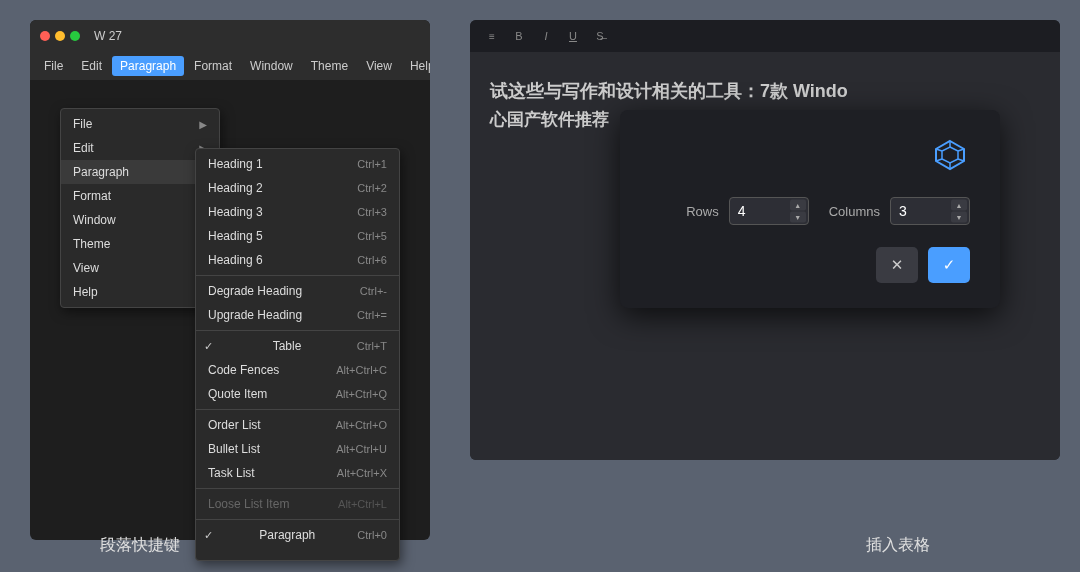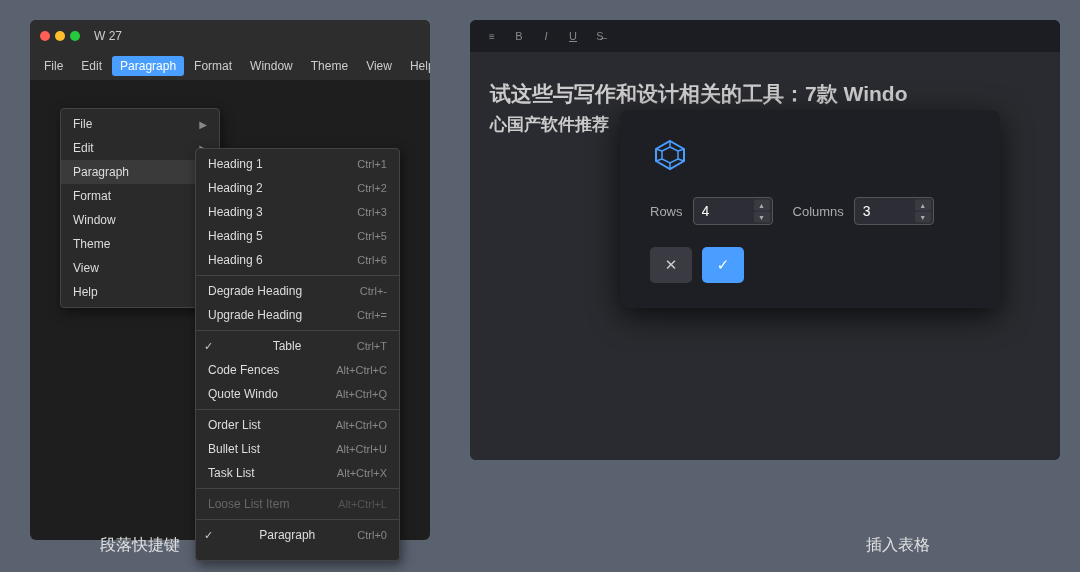--- a/index.html
+++ b/index.html
@@ -419,21 +419,21 @@
   <div class="submenu-item" style="padding-left:8px;">
     <span style="color:#ccc; font-size:11px; margin-right:4px;">✓</span>
     <span>Table</span>
     <span class="shortcut">Ctrl+T</span>
   </div>
   <div class="submenu-item">
     <span style="flex:1">Code Fences</span>
     <span class="shortcut">Alt+Ctrl+C</span>
   </div>
   <div class="submenu-item">
-    <span style="flex:1">Quote Windo</span>
+    <span style="flex:1">Quote Item</span>
     <span class="shortcut">Alt+Ctrl+Q</span>
   </div>
   <div class="submenu-separator"></div>
   <div class="submenu-item">
     <span style="flex:1">Order List</span>
     <span class="shortcut">Alt+Ctrl+O</span>
   </div>
   <div class="submenu-item">
     <span style="flex:1">Bullet List</span>
     <span class="shortcut">Alt+Ctrl+U</span>
@@ -462,27 +462,27 @@
 <div class="right-panel" style="position:absolute; top:20px; right:20px; width:590px; height:440px; background:#2a2b30; border-radius:6px; overflow:hidden;">
   <div class="right-panel-toolbar" style="height:32px; background:#1c1d22; display:flex; align-items:center; padding:0 10px; gap:3px;">
     <div class="toolbar-btn" style="color:#888; font-size:10px;">≡</div>
     <div class="toolbar-btn" style="color:#888;">B</div>
     <div class="toolbar-btn" style="color:#888; font-style:italic;">I</div>
     <div class="toolbar-btn" style="color:#888; text-decoration:underline;">U</div>
     <div class="toolbar-btn" style="color:#888;">S̶</div>
   </div>
   <div class="right-panel-content" style="padding:25px 20px;">
     <div class="right-text-area">
-      <div style="font-size:21px; color:#ccc; font-weight:bold;">试这些与写作和设计相关的工具：7款 Windo</div>
+      <div style="font-size:18px; color:#ccc; font-weight:bold;">试这些与写作和设计相关的工具：7款 Windo</div>
       <div style="font-size:17px; color:#ccc; font-weight:bold;">心国产软件推荐</div>
     </div>
   </div>
 </div>
 
-<div class="table-dialog" style="position:absolute; top:110px; right:80px; width:380px; background:#1e1f24; border-radius:8px; box-shadow:0 8px 30px rgba(0,0,0,0.7); z-index:30; padding:25px 30px; display:flex; flex-direction:column; align-items:flex-start; gap:22px;">
+<div class="table-dialog" style="position:absolute; top:110px; right:80px; width:380px; background:#1e1f24; border-radius:8px; box-shadow:0 8px 30px rgba(0,0,0,0.7); z-index:30; padding:25px 30px; display:flex; flex-direction:column; align-items:flex-end; gap:22px;">
 
   <div class="dialog-logo">
     <svg viewBox="0 0 36 36" width="36" height="36">
       <polygon points="18,4 32,12 32,24 18,32 4,24 4,12" fill="none" stroke="#4a9eff" stroke-width="2"></polygon>
       <polygon points="18,10 26,14 26,22 18,26 10,22 10,14" fill="none" stroke="#4a9eff" stroke-width="1.5"></polygon>
       <line x1="18" y1="4" x2="18" y2="10" stroke="#4a9eff" stroke-width="1.5"></line>
       <line x1="32" y1="12" x2="26" y2="14" stroke="#4a9eff" stroke-width="1.5"></line>
       <line x1="32" y1="24" x2="26" y2="22" stroke="#4a9eff" stroke-width="1.5"></line>
       <line x1="18" y1="32" x2="18" y2="26" stroke="#4a9eff" stroke-width="1.5"></line>
       <line x1="4" y1="24" x2="10" y2="22" stroke="#4a9eff" stroke-width="1.5"></line>

